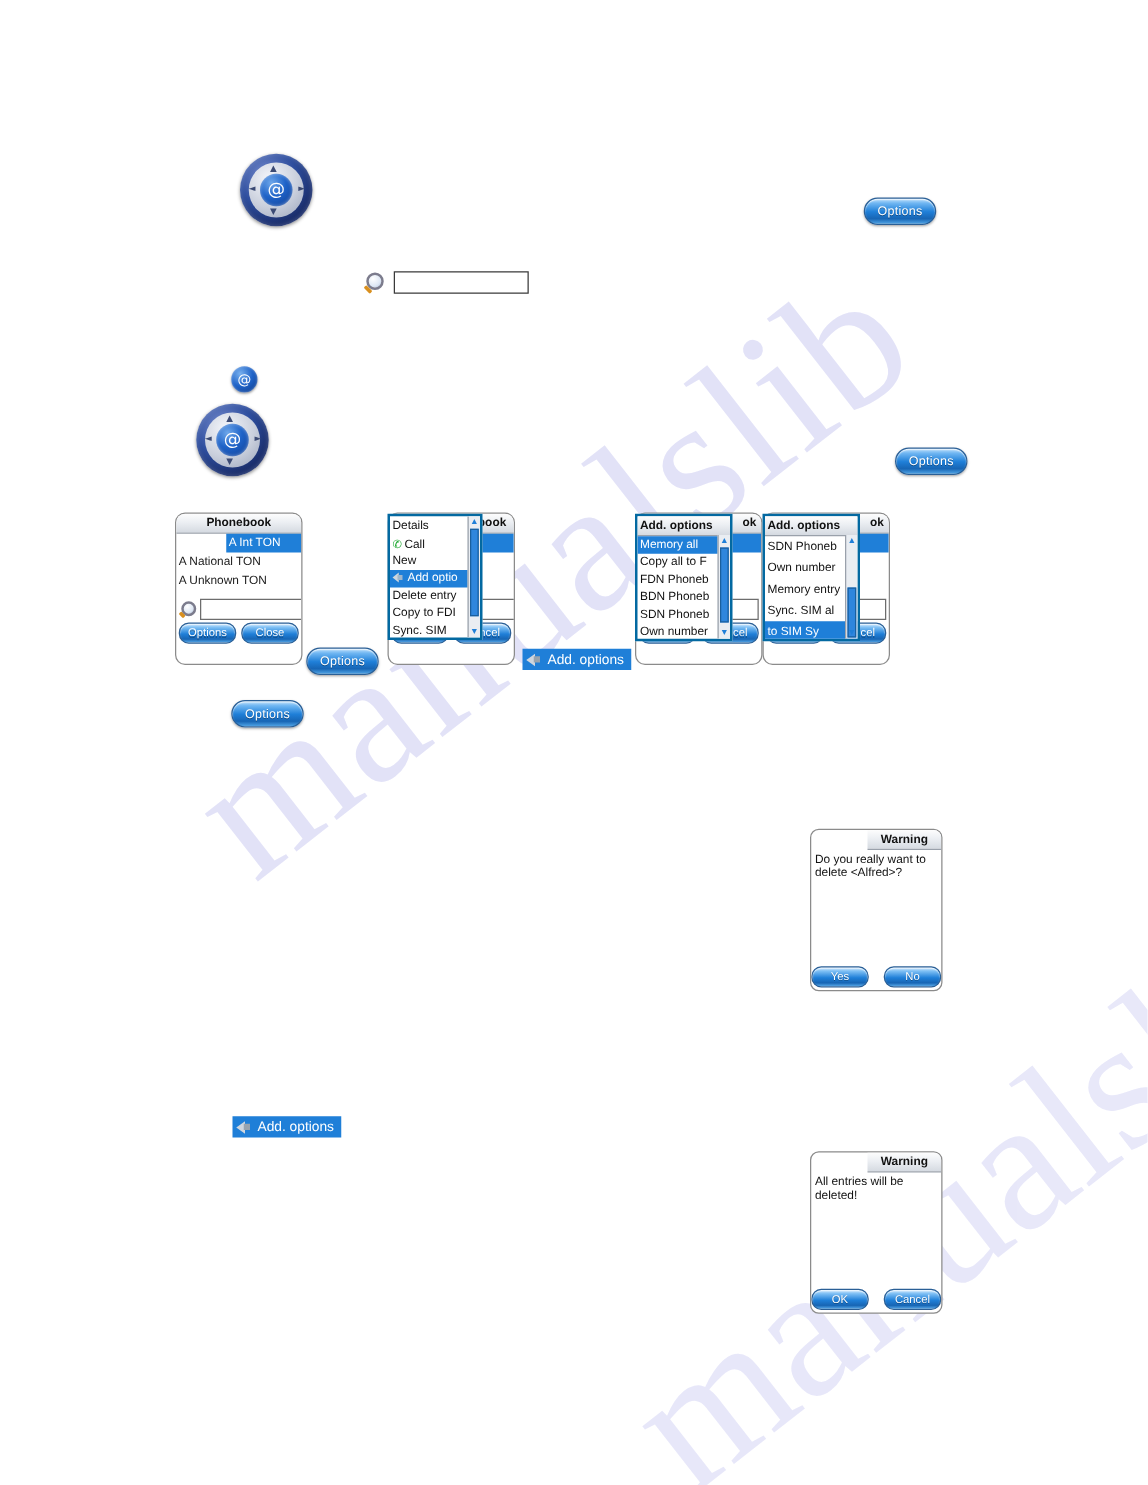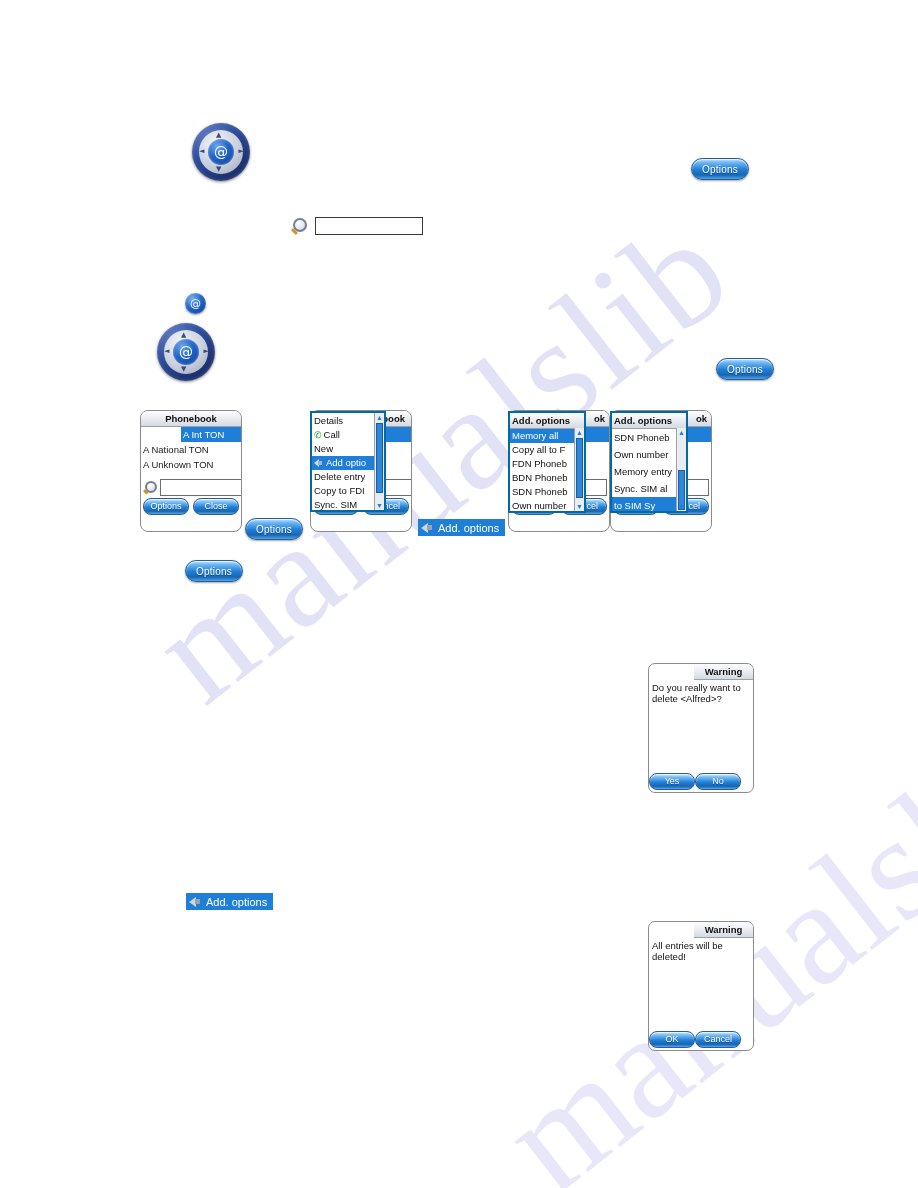--- a/index.html
+++ b/index.html
@@ -210,21 +210,21 @@
   }
   .warn .titlebar{
     height:15px;line-height:15px;text-align:center;font-weight:bold;font-size:9.5px;color:#111;
     background:linear-gradient(#fdfdfd 0%, #eceff3 45%, #d5dae1 100%);
     border-bottom:1px solid #9aa1ab;
     margin-left:45px;
   }
   .warn .msg{padding:2px 3px;font-size:9.5px;color:#111;line-height:11px;}
   .warn .softkeys{
     position:absolute;left:0;right:0;bottom:3px;height:16px;
-    display:flex;justify-content:flex-start;align-items:center;
+    display:flex;justify-content:space-between;align-items:center;
   }
 </style>
 </head>
 <body>
 
 <div id="watermark">manualslib</div>
 <div id="watermark2">manualslib</div>
 
 <div class="joypad" style="left:192px;top:123px;">
   <div class="ring"></div>

